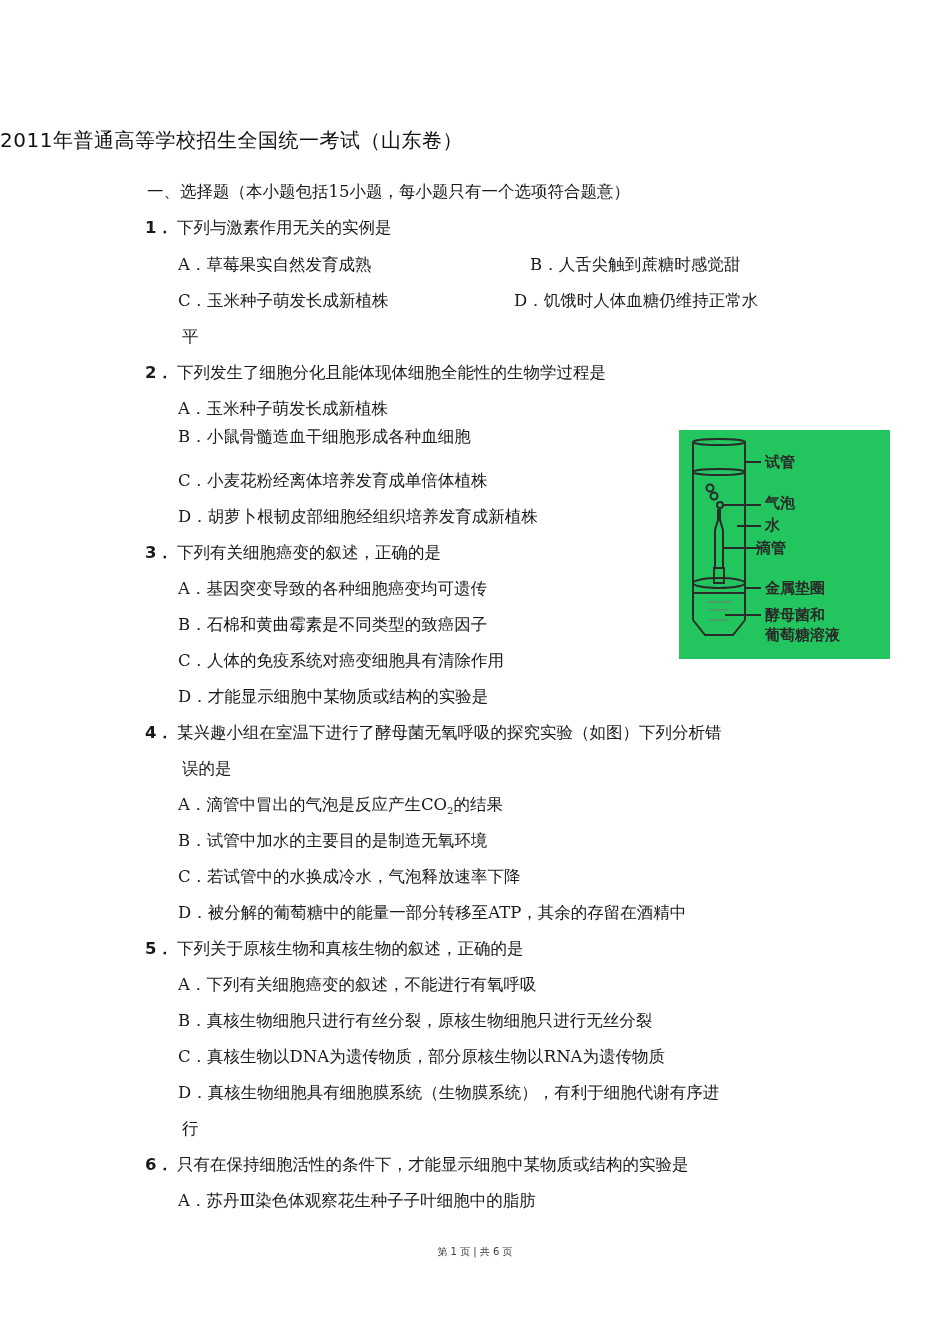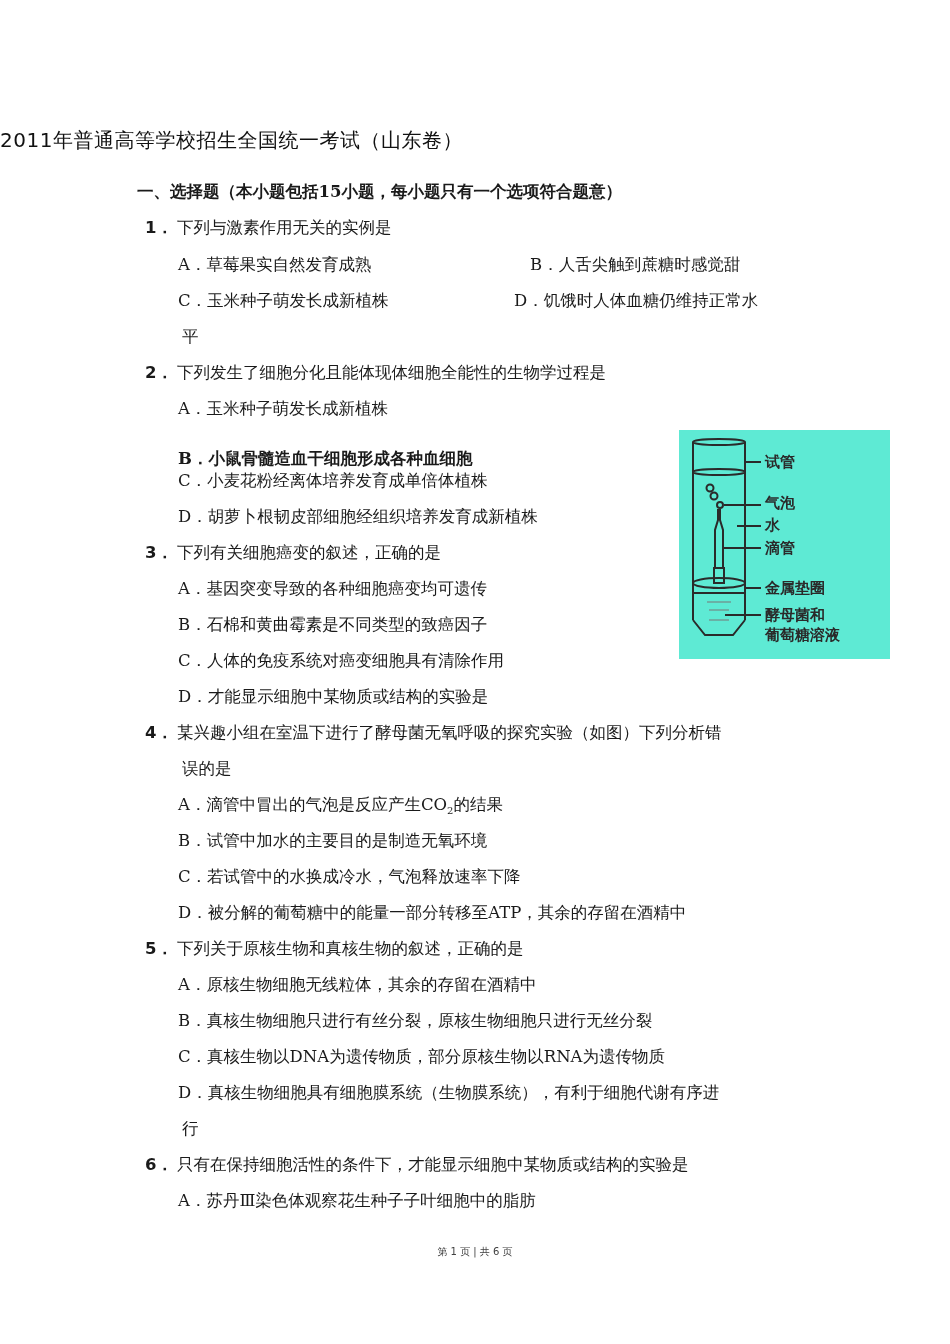--- a/index.html
+++ b/index.html
@@ -5,25 +5,25 @@
   html, body { margin:0; padding:0; }
   body { width:950px; height:1344px; background:#ffffff; position:relative; overflow:hidden;
          font-family:"DejaVu Serif", serif; color:#1a1a1a; }
   .title { position:absolute; left:0; width:950px; top:127px; 
            font-family:"DejaVu Sans", sans-serif; font-size:20px; letter-spacing:0.5px; color:#111; }
   .line { position:absolute; font-size:16.5px; line-height:22px; white-space:nowrap; }
   .q { left:145px; }
   .qnum { font-family:"DejaVu Sans", sans-serif; font-weight:bold; margin-right:4px; }
   .opt { left:178px; }
   .cont { left:182px; }
-  .section { left:137px;font-weight:bold; }
+  .section { left:147px; }
   .footer { position:absolute; left:0; width:950px; top:1245px; text-align:center;
             font-family:"DejaVu Sans", sans-serif; font-size:10px; color:#404040; }
   .figure { position:absolute; left:679px; top:430px; width:211px; height:229px;
-            background:#5eead4; }
+            background:#22c55e; }
   .fig-label { position:absolute; font-family:"DejaVu Sans", sans-serif; font-weight:bold;
                font-size:15px; color:#2a2a2a; line-height:18px; white-space:nowrap; }
   sub { font-size:10px; }
 </style>
 </head>
 <body>
 
 <div class="title">2011年普通高等学校招生全国统一考试（山东卷）</div>
 
 <div class="line section" style="top:181px;">一、选择题（本小题包括15小题，每小题只有一个选项符合题意）</div>
@@ -34,21 +34,21 @@
 <div class="line opt" style="top:254px;">A．草莓果实自然发育成熟</div>
 <div class="line" style="left:530px; top:254px;">B．人舌尖触到蔗糖时感觉甜</div>
 <div class="line opt" style="top:290px;">C．玉米种子萌发长成新植株</div>
 <div class="line" style="left:514px; top:290px;">D．饥饿时人体血糖仍维持正常水</div>
 <div class="line cont" style="top:326px;">平</div>
 
 <div class="line q" style="top:362px;">
   <span class="qnum">2．</span><span>下列发生了细胞分化且能体现体细胞全能性的生物学过程是</span>
 </div>
 <div class="line opt" style="top:398px;">A．玉米种子萌发长成新植株</div>
-<div class="line opt" style="top:448px;font-weight:bold;">B．小鼠骨髓造血干细胞形成各种血细胞</div>
+<div class="line opt" style="top:426px;">B．小鼠骨髓造血干细胞形成各种血细胞</div>
 <div class="line opt" style="top:470px;">C．小麦花粉经离体培养发育成单倍体植株</div>
 <div class="line opt" style="top:506px;">D．胡萝卜根韧皮部细胞经组织培养发育成新植株</div>
 
 <div class="line q" style="top:542px;">
   <span class="qnum">3．</span><span>下列有关细胞癌变的叙述，正确的是</span>
 </div>
 <div class="line opt" style="top:578px;">A．基因突变导致的各种细胞癌变均可遗传</div>
 <div class="line opt" style="top:614px;">B．石棉和黄曲霉素是不同类型的致癌因子</div>
 <div class="line opt" style="top:650px;">C．人体的免疫系统对癌变细胞具有清除作用</div>
 <div class="line opt" style="top:686px;">D．才能显示细胞中某物质或结构的实验是</div>
@@ -60,21 +60,21 @@
 <div class="line opt" style="top:794px;">
   <span>A．滴管中冒出的气泡是反应产生CO</span><sub>2</sub><span>的结果</span>
 </div>
 <div class="line opt" style="top:830px;">B．试管中加水的主要目的是制造无氧环境</div>
 <div class="line opt" style="top:866px;">C．若试管中的水换成冷水，气泡释放速率下降</div>
 <div class="line opt" style="top:902px;">D．被分解的葡萄糖中的能量一部分转移至ATP，其余的存留在酒精中</div>
 
 <div class="line q" style="top:938px;">
   <span class="qnum">5．</span><span>下列关于原核生物和真核生物的叙述，正确的是</span>
 </div>
-<div class="line opt" style="top:974px;">A．原核生物细胞无线粒体，其余的存留在酒精中</div>
+<div class="line opt" style="top:974px;">A．下列有关细胞癌变的叙述，不能进行有氧呼吸</div>
 <div class="line opt" style="top:1010px;">B．真核生物细胞只进行有丝分裂，原核生物细胞只进行无丝分裂</div>
 <div class="line opt" style="top:1046px;">C．真核生物以DNA为遗传物质，部分原核生物以RNA为遗传物质</div>
 <div class="line opt" style="top:1082px;">D．真核生物细胞具有细胞膜系统（生物膜系统），有利于细胞代谢有序进</div>
 <div class="line cont" style="top:1118px;">行</div>
 
 <div class="line q" style="top:1154px;">
   <span class="qnum">6．</span><span>只有在保持细胞活性的条件下，才能显示细胞中某物质或结构的实验是</span>
 </div>
 <div class="line opt" style="top:1190px;">A．苏丹Ⅲ染色体观察花生种子子叶细胞中的脂肪</div>
 
@@ -112,19 +112,19 @@
 
     <g stroke="#777" stroke-width="1">
       <line x1="28" y1="172" x2="52" y2="172"></line>
       <line x1="30" y1="180" x2="50" y2="180"></line>
       <line x1="30" y1="190" x2="50" y2="190"></line>
     </g>
   </svg>
   <div class="fig-label" style="left:86px; top:23px;">试管</div>
   <div class="fig-label" style="left:86px; top:64px;">气泡</div>
   <div class="fig-label" style="left:86px; top:86px;">水</div>
-  <div class="fig-label" style="left:86px; top:109px;">滴管</div>
+  <div class="fig-label" style="left:77px; top:109px;">滴管</div>
   <div class="fig-label" style="left:86px; top:149px;">金属垫圈</div>
   <div class="fig-label" style="left:86px; top:176px;">酵母菌和</div>
   <div class="fig-label" style="left:86px; top:196px;">葡萄糖溶液</div>
 </div>
 
 <div class="footer">第 1 页 | 共 6 页</div>
 
 </body></html>

